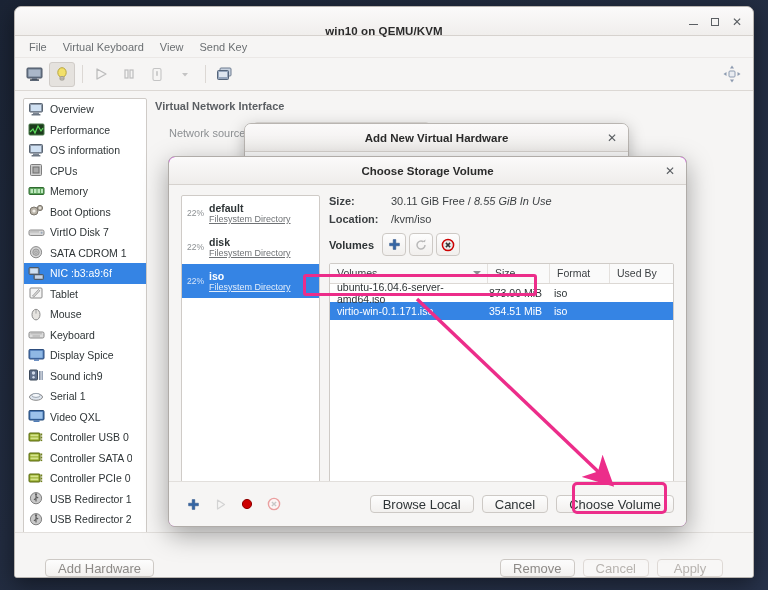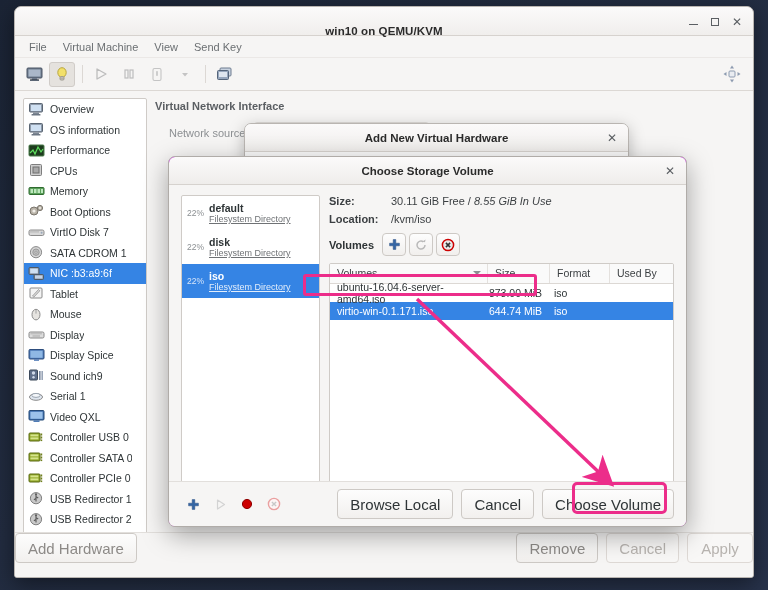--- a/index.html
+++ b/index.html
@@ -133,30 +133,30 @@
     overflow: hidden; white-space: nowrap;
   }
 
   
   #mainfooter {
     position: absolute;
     left: 0; right: 0; bottom: 0;
     height: 45px;
     background: #f6f5f4;
     border-top: 1px solid #e2dfdc;
-    display: flex; align-items: flex-start;
-    padding: 0 0;
+    display: flex; align-items: flex-end;
+    padding: 0 30px;
   }
   .btn {
-    min-width: 66px; height: 30px;
+    min-width: 66px; height: 18px;
     padding: 0 12px;
     background: linear-gradient(#fdfdfd, #f2f0ee);
     border: 1px solid #cdc9c5;
     border-radius: 4px;
-    font-size: 15px; color: #2e3436;
+    font-size: 13px; color: #2e3436;
     display: flex; align-items: center; justify-content: center;
   }
   .btn.dim { color: #b7b3af; border-color: #ded9d5; background: #f8f7f6; }
   .btn.dim2 { color: #8d8a87; }
   #mainfooter .spacer { flex: 1; }
   #mainfooter .btn + .btn { margin-left: 8px; }
 
   
   #dlg-addhw {
     position: absolute;
@@ -299,21 +299,21 @@
         </div>
       <div class="wbtn">
           <i class="glyph-max"></i>
         </div>
       <div class="wbtn glyph-close">✕</div>
     </div>
   </div>
 
   <div id="menubar">
     <div class="menu-item">File</div>
-    <div class="menu-item">Virtual Machine</div>
+    <div class="menu-item">Virtual Keyboard</div>
     <div class="menu-item">View</div>
     <div class="menu-item">Send Key</div>
   </div>
 
   <div id="toolbar">
     <div class="tb-btn">
       <svg width="17" height="15" viewBox="0 0 17 15">
           <rect x="1" y="1" width="15" height="10" rx="1" fill="#6d7a8c" stroke="#4a5565"></rect>
           <rect x="2.5" y="2.5" width="12" height="7" fill="#aab7c8"></rect>
           <rect x="6" y="11" width="5" height="2" fill="#6d7a8c"></rect>
@@ -378,33 +378,33 @@
           <span class="hw-ico"><svg width="17" height="15" viewBox="0 0 17 15">
               <rect x="1.5" y="1.5" width="13" height="8.5" rx="1" fill="#8f9bab" stroke="#5a6572"></rect>
               <rect x="3" y="3" width="10" height="6" fill="#cfe0f2"></rect>
               <rect x="5" y="10.5" width="6" height="1.6" fill="#7d8794"></rect>
               <rect x="3.5" y="12" width="9" height="1.6" rx=".6" fill="#6d7783"></rect>
             </svg></span>
           <span class="hw-label">Overview</span>
         </div>
         <div class="hw-row">
           <span class="hw-ico"><svg width="17" height="15" viewBox="0 0 17 15">
+              <rect x="1" y="2" width="15" height="11" rx="1" fill="#1d3b1d" stroke="#4a7a4a"></rect>
+              <path d="M2 10 L5 7 L7 11 L10 4 L13 9 L15 6" fill="none" stroke="#5ee05e" stroke-width="1.2"></path>
+            </svg></span>
+          <span class="hw-label">Performance</span>
+        </div>
+        <div class="hw-row">
+          <span class="hw-ico"><svg width="17" height="15" viewBox="0 0 17 15">
               <rect x="1.5" y="1.5" width="13" height="8.5" rx="1" fill="#8f9bab" stroke="#5a6572"></rect>
               <rect x="3" y="3" width="10" height="6" fill="#cfe0f2"></rect>
               <rect x="5" y="10.5" width="6" height="1.6" fill="#7d8794"></rect>
               <rect x="3.5" y="12" width="9" height="1.6" rx=".6" fill="#6d7783"></rect>
             </svg></span>
           <span class="hw-label">OS information</span>
-        </div>
-        <div class="hw-row">
-          <span class="hw-ico"><svg width="17" height="15" viewBox="0 0 17 15">
-              <rect x="1" y="2" width="15" height="11" rx="1" fill="#1d3b1d" stroke="#4a7a4a"></rect>
-              <path d="M2 10 L5 7 L7 11 L10 4 L13 9 L15 6" fill="none" stroke="#5ee05e" stroke-width="1.2"></path>
-            </svg></span>
-          <span class="hw-label">Performance</span>
         </div>
         <div class="hw-row">
           <span class="hw-ico"><svg width="17" height="15" viewBox="0 0 17 15">
               <rect x="2.5" y="1.5" width="11" height="11" rx="1" fill="#cfcfcf" stroke="#7e7e7e"></rect>
               <rect x="5" y="4" width="6" height="6" fill="#a8a8a8" stroke="#6e6e6e"></rect>
             </svg></span>
           <span class="hw-label">CPUs</span>
         </div>
         <div class="hw-row">
           <span class="hw-ico"><svg width="17" height="15" viewBox="0 0 17 15">
@@ -463,21 +463,21 @@
               <path d="M8 2.4 L8 6.6" stroke="#9a9a9a" stroke-width=".9"></path>
             </svg></span>
           <span class="hw-label">Mouse</span>
         </div>
         <div class="hw-row">
           <span class="hw-ico"><svg width="17" height="15" viewBox="0 0 17 15">
               <rect x="1" y="5" width="15" height="6" rx="1.4" fill="#dcdcdc" stroke="#8a8a8a"></rect>
               <rect x="2.4" y="6.3" width="11.5" height="1" fill="#b2b2b2"></rect>
               <rect x="4.5" y="8.4" width="7.5" height="1.2" fill="#b2b2b2"></rect>
             </svg></span>
-          <span class="hw-label">Display</span>
+          <span class="hw-label">Keyboard</span>
         </div>
         <div class="hw-row">
           <span class="hw-ico"><svg width="17" height="15" viewBox="0 0 17 15">
               <rect x="1" y="1.5" width="15" height="9.5" rx="1" fill="#4c78b5" stroke="#2d4d7d"></rect>
               <rect x="2.4" y="2.8" width="12.2" height="7" fill="#8fb8e4"></rect>
               <rect x="6" y="11.4" width="5" height="1.4" fill="#4c78b5"></rect>
             </svg></span>
           <span class="hw-label">Display Spice</span>
         </div>
         <div class="hw-row">
@@ -658,21 +658,21 @@
           </div>
           <div id="vol-rows">
               <div class="vrow">
                 <span class="vc-name" style="width:158px">ubuntu-16.04.6-server-amd64.iso</span>
                 <span class="vc-size" style="width:62px">873.00 MiB</span>
                 <span class="vc-fmt" style="width:60px">iso</span>
                 <span class="vc-used" style="flex:1"></span>
               </div>
               <div class="vrow sel">
                 <span class="vc-name" style="width:158px">virtio-win-0.1.171.iso</span>
-                <span class="vc-size" style="width:62px">644.74 MiB</span>
+                <span class="vc-size" style="width:62px">354.51 MiB</span>
                 <span class="vc-fmt" style="width:60px">iso</span>
                 <span class="vc-used" style="flex:1"></span>
               </div>
             </div>
         </div>
       </div>
 
       <div id="vol-footer">
         <div class="ibtn flat">
           <svg width="13" height="13" viewBox="0 0 13 13">

